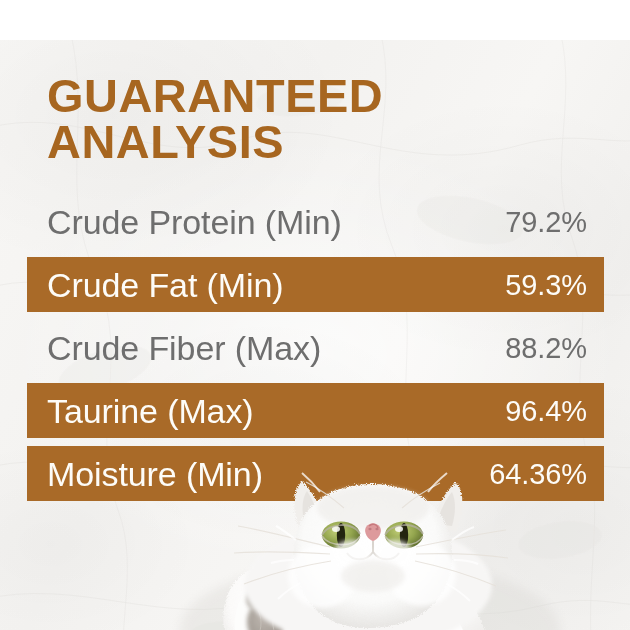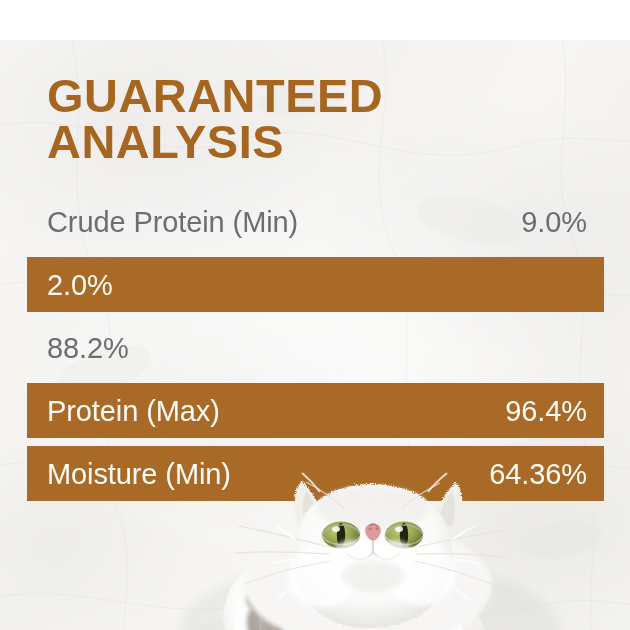--- a/index.html
+++ b/index.html
@@ -86,21 +86,21 @@
     display: flex;
     align-items: center;
     width: 100%;
     padding: 0 43px 0 47px;
     box-sizing: border-box;
   }
   .label {
     flex: 1 1 auto;
     font-family: "Liberation Sans", sans-serif;
     font-weight: 400;
-    font-size: 29px;
+    font-size: 34px;
     line-height: 34px;
     letter-spacing: -0.1px;
     white-space: nowrap;
   }
   .value {
     flex: 0 0 auto;
     font-family: "Liberation Sans", sans-serif;
     font-weight: 400;
     font-size: 29px;
     line-height: 34px;
@@ -153,42 +153,44 @@
 
   <div class="title">GUARANTEED
 ANALYSIS</div>
 
   <div class="table">
 
     <div class="row plain">
 
       <div class="cells">
         <div class="label">Crude Protein (Min)</div>
-        <div class="value">9.0%</div>
+        <div class="value">79.2%</div>
       </div>
     </div>
 
     <div class="row filled">
       <div class="bar"></div>
       <div class="cells">
-        <div class="value">2.0%</div>
+        <div class="label">Crude Fat (Min)</div>
+        <div class="value">59.3%</div>
       </div>
     </div>
 
     <div class="row plain">
 
       <div class="cells">
+        <div class="label">Crude Fiber (Max)</div>
         <div class="value">88.2%</div>
       </div>
     </div>
 
     <div class="row filled">
       <div class="bar"></div>
       <div class="cells">
-        <div class="label">Protein (Max)</div>
+        <div class="label">Taurine (Max)</div>
         <div class="value">96.4%</div>
       </div>
     </div>
 
 
     <div class="row filled">
       <div class="bar"></div>
       <div class="cells">
         <div class="label">Moisture (Min)</div>
         <div class="value">64.36%</div>

